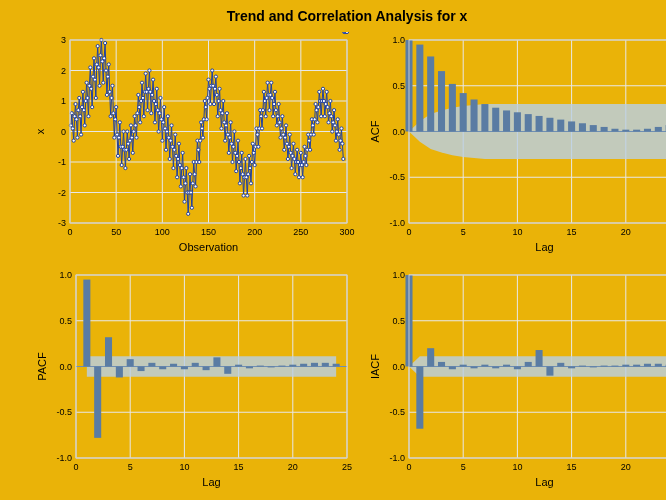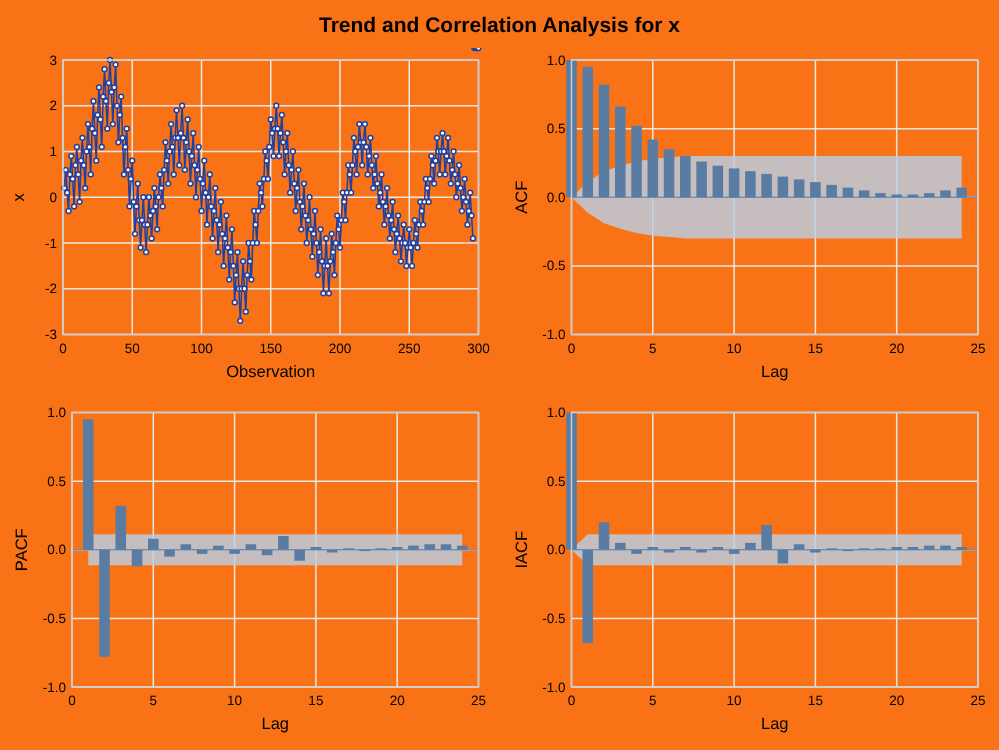--- a/index.html
+++ b/index.html
@@ -7,22 +7,23 @@
     margin: 0;
     padding: 0;
     width: 666px;
     height: 500px;
     font-family: Arial, sans-serif;
     background: #fff;
   }
   .container {
     width: 666px;
     height: 500px;
-    background: #f97316;
+    background: #eab308;
     position: relative;
+    padding-left: 28px;
   }
   .main-title {
     text-align: center;
     font-weight: bold;
     font-size: 14px;
     padding: 8px 0 4px 0;
   }
   .grid {
     display: grid;
     grid-template-columns: 1fr 1fr;

